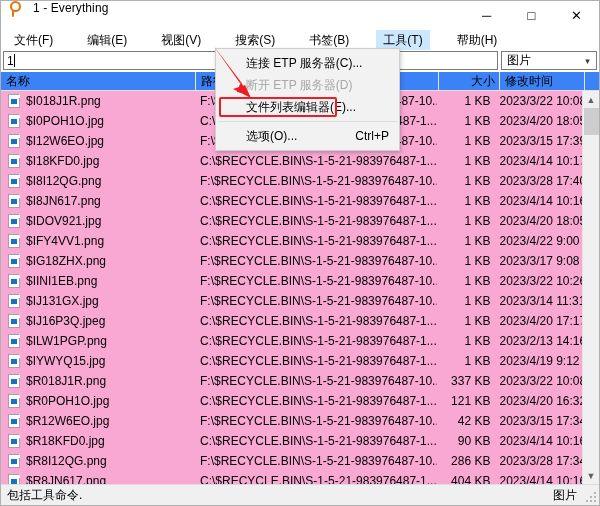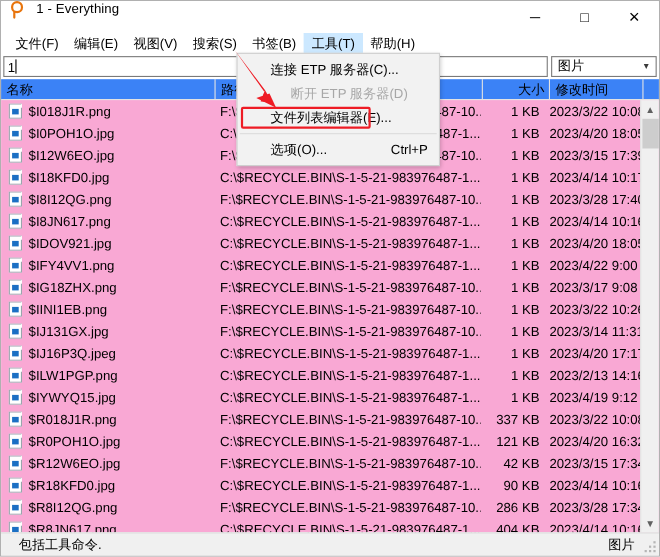--- a/index.html
+++ b/index.html
@@ -49,21 +49,21 @@
     font-size:13px;color:#000;
   }
   .cap-glyph{display:block;line-height:1;}
 
   
   .menubar{
     height:20px;min-height:20px;
     display:flex;align-items:stretch;
     background:#ffffff;
     padding-left:6px;
-    position:relative;z-index:40;
+    position:relative;z-index:40;gap:20px;
   }
   .menu-item{
     padding:0 7px;display:flex;align-items:center;
     font-size:12px;color:#000;white-space:nowrap;
   }
   .menu-item.active{background:#cce8ff;}
 
   
   .searchrow{
     height:22px;min-height:22px;
@@ -174,21 +174,21 @@
   
   .statusbar{
     height:21px;min-height:21px;
     border-top:1px solid #dcdcdc;
     background:#f0f0f0;
     display:flex;align-items:center;
     font-size:12px;color:#000;
     box-sizing:border-box;
     position:relative;
   }
-  .status-left{padding-left:16px;flex:1;white-space:nowrap;}
+  .status-left{padding-left:6px;flex:1;white-space:nowrap;}
   .status-right{padding-right:22px;white-space:nowrap;}
   .grip{
     position:absolute;right:3px;bottom:3px;width:10px;height:10px;
   }
   .grip i{
     position:absolute;width:2px;height:2px;background:#b5b5b5;
   }
 
   
   .dropdown{
@@ -200,21 +200,21 @@
     padding:3px 0;
     z-index:60;
     box-sizing:border-box;
   }
   .dd-item{
     height:22px;display:flex;align-items:center;
     padding-left:30px;padding-right:10px;
     font-size:12px;color:#000;white-space:nowrap;
     position:relative;
   }
-  .dd-item.disabled{color:#a7a7a7;justify-content:center;}
+  .dd-item.disabled{color:#a7a7a7;}
   .dd-item .accel{
     margin-left:auto;font-size:12px;color:#000;padding-left:14px;
   }
   .dd-sep{height:1px;background:#dcdcdc;margin:3px 2px 3px 2px;}
 
   
   .hl-box{
     position:absolute;
     left:218px;top:96px;width:118px;height:20px;
     border:2px solid #ee1c25;

